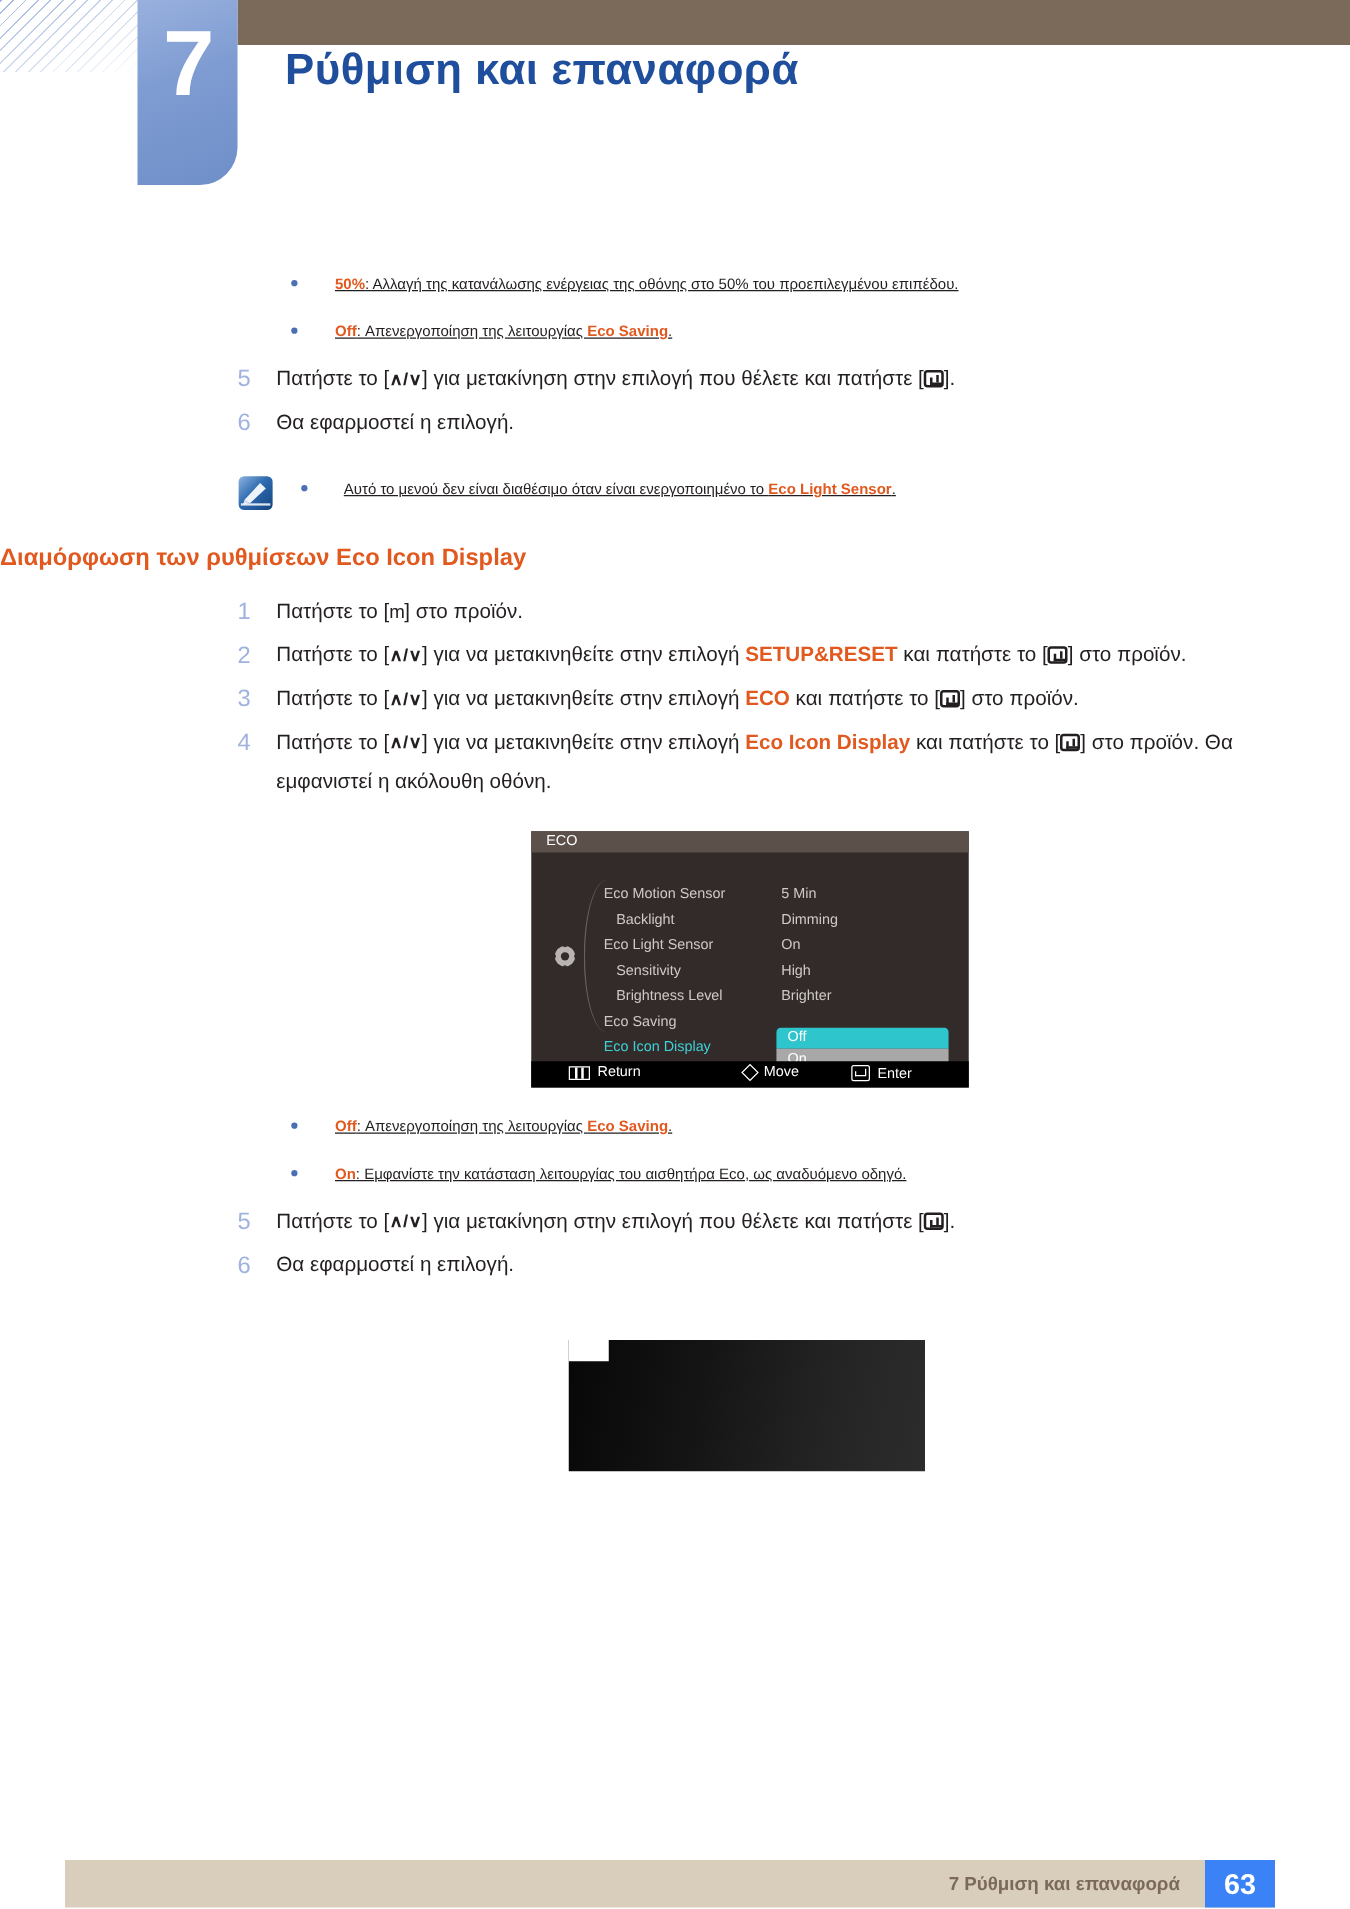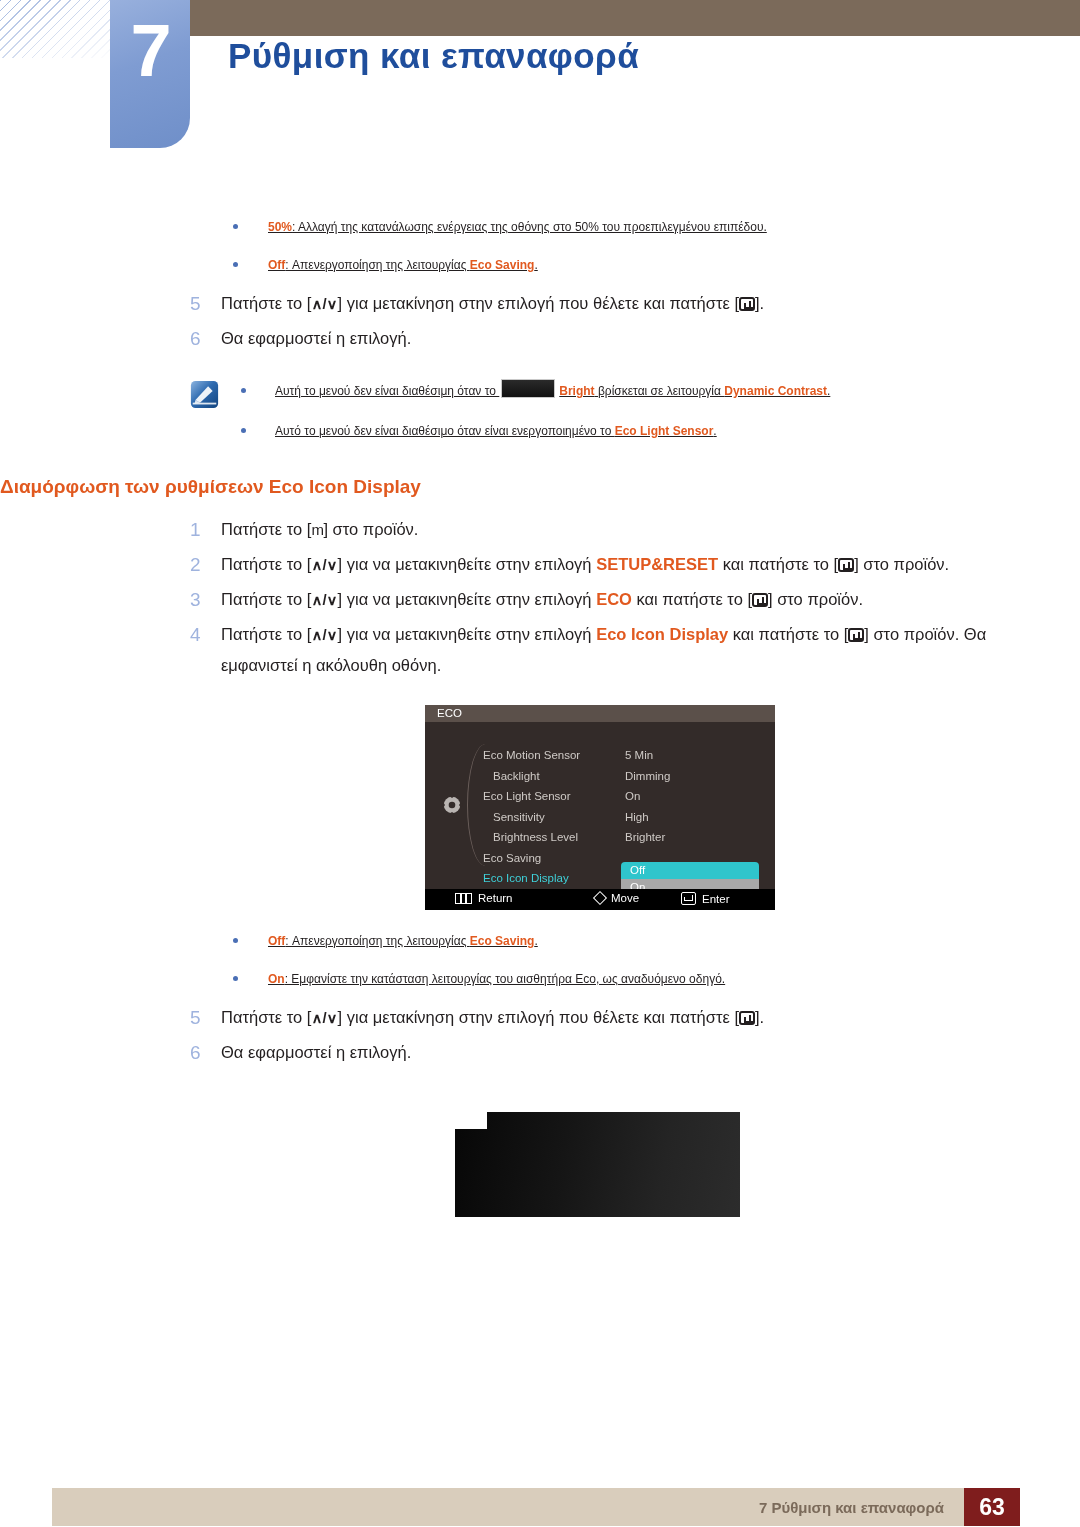--- a/index.html
+++ b/index.html
@@ -378,21 +378,21 @@
     font-weight: bold;
     color: #7b6a5a;
     white-space: nowrap;
   }
   .footer-page {
     position: absolute;
     right: 0;
     top: 0;
     width: 56px;
     height: 38px;
-    background: #7f1d1d;
+    background: #3b82f6;
     color: #ffffff;
     font-size: 23px;
     font-weight: bold;
     display: flex;
     align-items: center;
     justify-content: center;
   }
 </style>
 </head>
 <body>
@@ -439,24 +439,20 @@
           <stop offset="100%" stop-color="#12447f"></stop>
         </linearGradient>
       </defs>
       <rect x="1" y="1" width="30" height="30" rx="5" fill="url(#ngrad)"></rect>
       <path d="M6 22 L20 7 L25 12 L11 25 Z" fill="#ffffff" opacity="0.92"></path>
       <path d="M6 22 L11 25 L5 26 Z" fill="#ffffff" opacity="0.8"></path>
       <path d="M3 26 H29" stroke="#ffffff" stroke-width="2" opacity="0.85"></path>
     </svg>
 
     <div class="note-list">
-      <div class="bullet-row">
-        <span class="dot"></span>
-        <span class="plain">Αυτή το μενού δεν είναι διαθέσιμη όταν το </span><span class="redact-inline"></span><span class="orange">Bright</span><span class="plain"> βρίσκεται σε λειτουργία </span><span class="orange">Dynamic Contrast</span><span class="plain">.</span>
-      </div>
       <div class="bullet-row">
         <span class="dot"></span>
         <span class="plain">Αυτό το μενού δεν είναι διαθέσιμο όταν είναι ενεργοποιημένο το </span><span class="orange">Eco Light Sensor</span><span class="plain">.</span>
       </div>
     </div>
   </div>
 
   <div class="h-orange">Διαμόρφωση των ρυθμίσεων Eco Icon Display</div>
 
   <div style="height:16px"></div>

